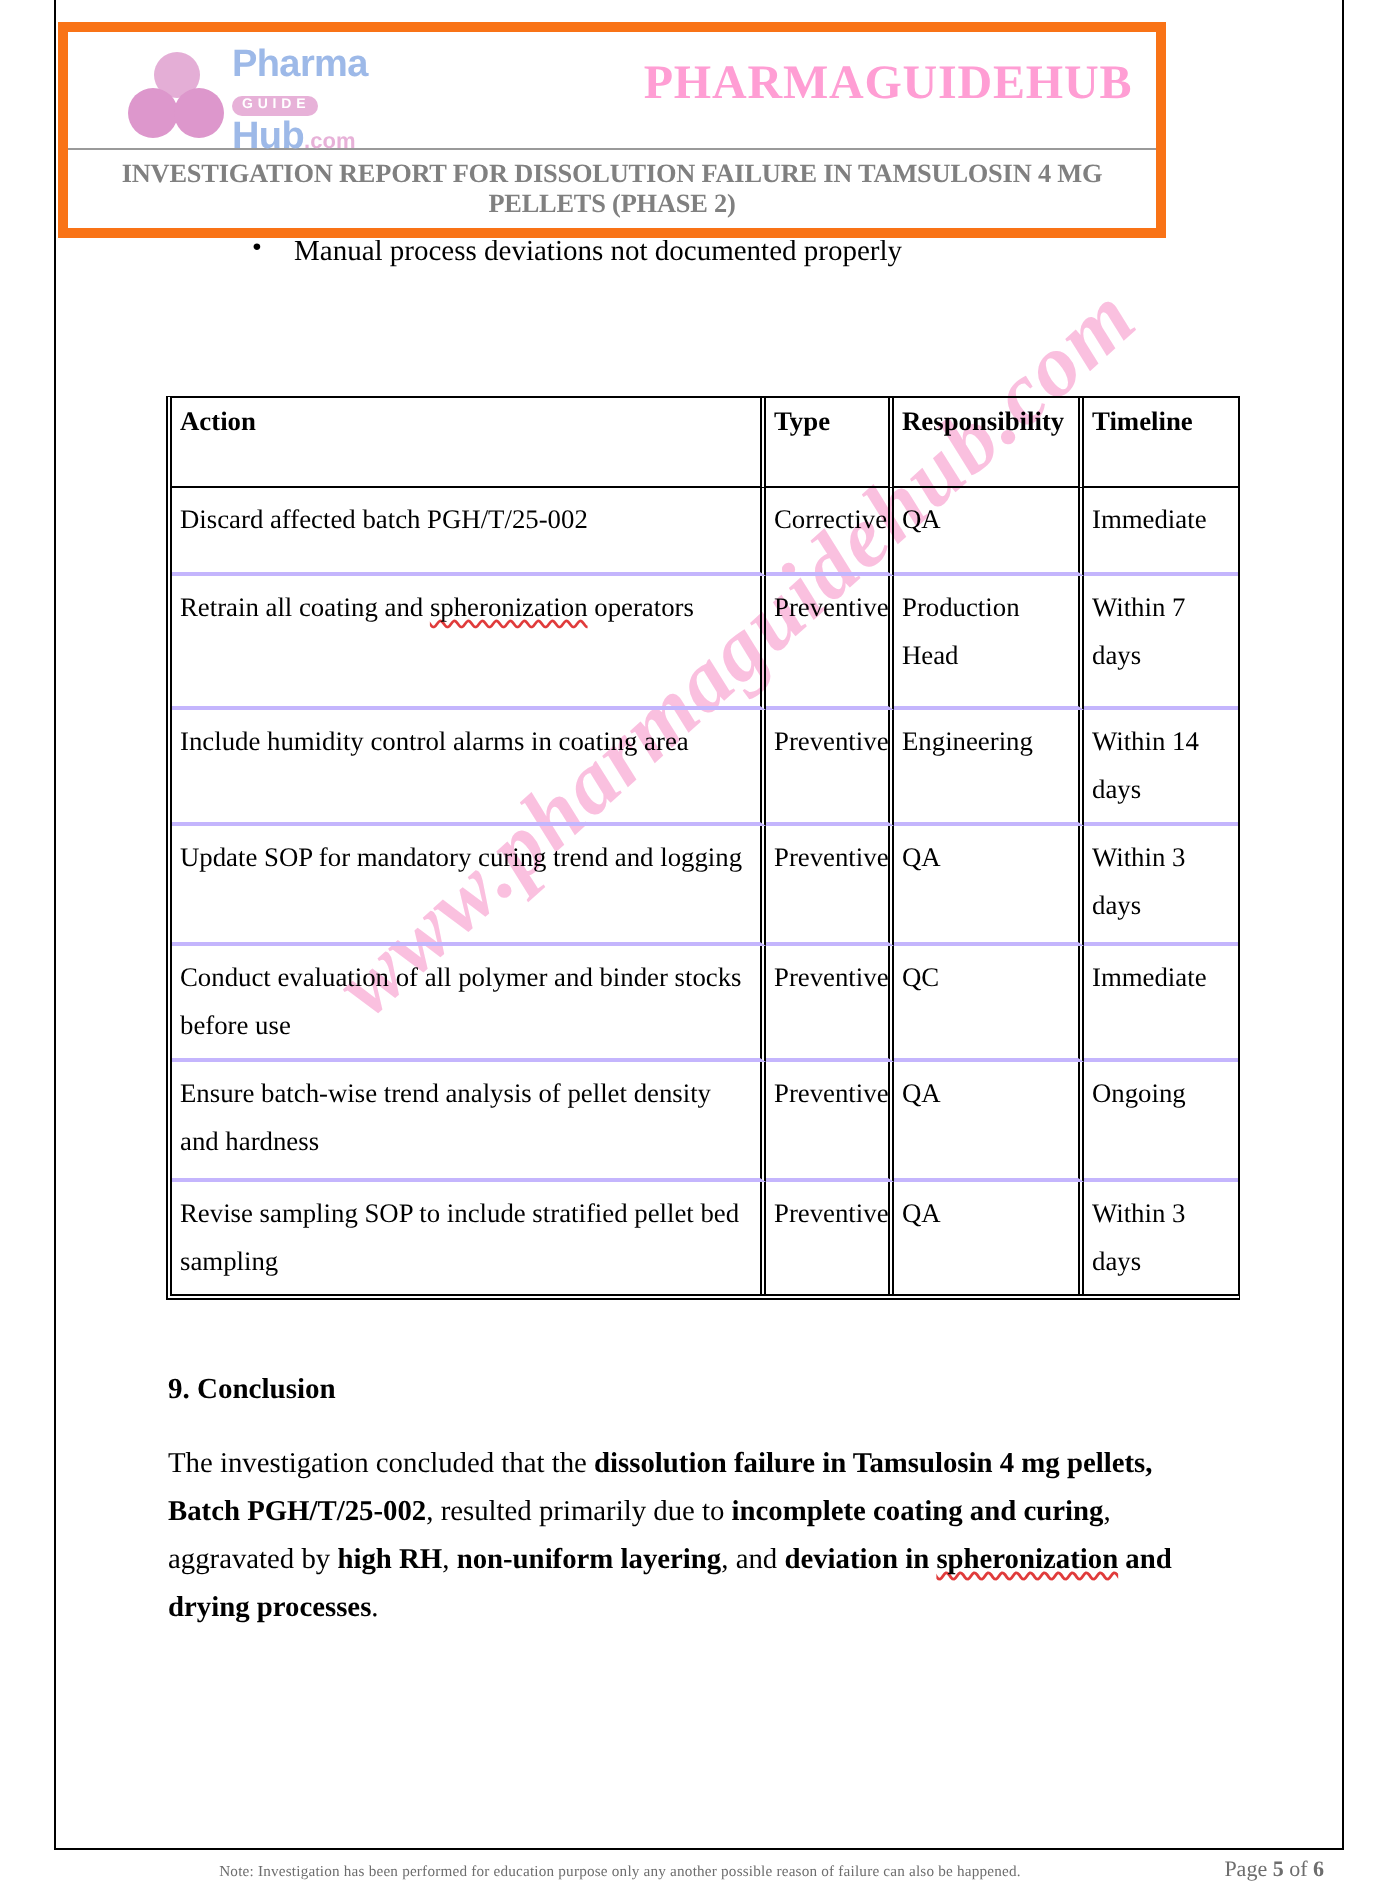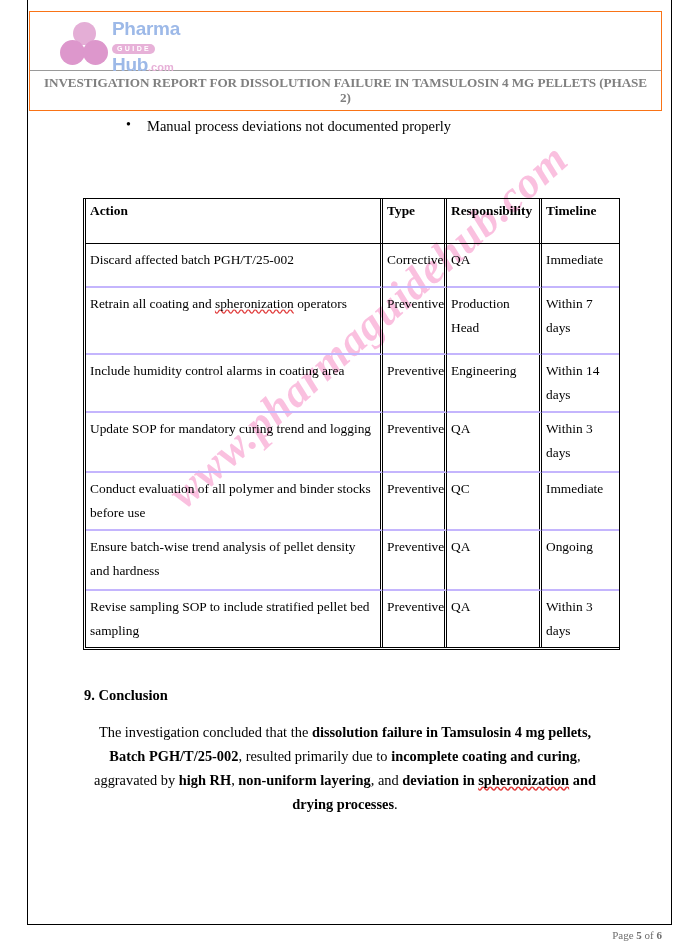--- a/index.html
+++ b/index.html
@@ -43,22 +43,22 @@
     white-space: nowrap;
     pointer-events: none;
     z-index: 1;
     letter-spacing: 1px;
   }
 
   
   #header-box {
     position: absolute;
     left: 1px; top: 11px;
-    width: 633px;
-    border: 1px solid #f97316;
+    width: 554px;
+    border: 5px solid #f97316;
     background: #fff;
     z-index: 3;
   }
   #brand-row {
     height: 59px;
     border-bottom: 1px solid #9a9a9a;
     position: relative;
   }
   
   #logo {
@@ -219,21 +219,21 @@
     text-decoration: underline wavy #e03b3b;
     text-decoration-skip-ink: none;
   }
 
   
   #conclusion-wrap { padding: 0 0 0 55px; }
   #conclusion-body {
     width: 522px;
     font-size: 14.4px;
     line-height: 24px;
-    text-align: center;
+    text-align: left;
   }
   #conclusion-body b { font-weight: bold; }
 
   
   #footer {
     position: absolute;
     left: 27px; top: 928px;
     width: 645px;
     height: 20px;
     z-index: 3;
@@ -274,20 +274,21 @@
           <span class="dot d3"></span>
         </div>
         <div id="logo-text">
           <span class="lt-pharma">Pharma</span>
           <span class="lt-guide">GUIDE</span>
           <span class="lt-hubline">
             <span class="lt-hub">Hub</span><span class="lt-com">.com</span>
           </span>
         </div>
       </div>
+      <div id="brand-title">PHARMAGUIDEHUB</div>
     </div>
 
     <div id="report-title">INVESTIGATION REPORT FOR DISSOLUTION FAILURE IN TAMSULOSIN 4 MG PELLETS (PHASE 2)</div>
   </div>
 
   <div id="content">
 
     <ul class="bullets">
       <li>Manual process deviations not documented properly</li>
     </ul>
@@ -367,14 +368,15 @@
       <div style="height:16px"></div>
       <div id="conclusion-body">
         <span>The investigation concluded that the </span><b>dissolution failure in Tamsulosin 4 mg pellets, Batch PGH/T/25-002</b><span>, resulted primarily due to </span><b>incomplete coating and curing</b><span>, aggravated by </span><b>high RH</b><span>, </span><b>non-uniform layering</b><span>, and </span><b>deviation in </b><b class="misspell">spheronization</b><b> and drying processes</b><span>.</span>
       </div>
     </div>
 
   </div>
 </div>
 
 <div id="footer">
+  <div id="footer-note">Note: Investigation has been performed for education purpose only any another possible reason of failure can also be happened.</div>
   <div id="footer-page"><span>Page </span><b>5</b><span> of </span><b>6</b></div>
 </div>
 
 </body></html>

